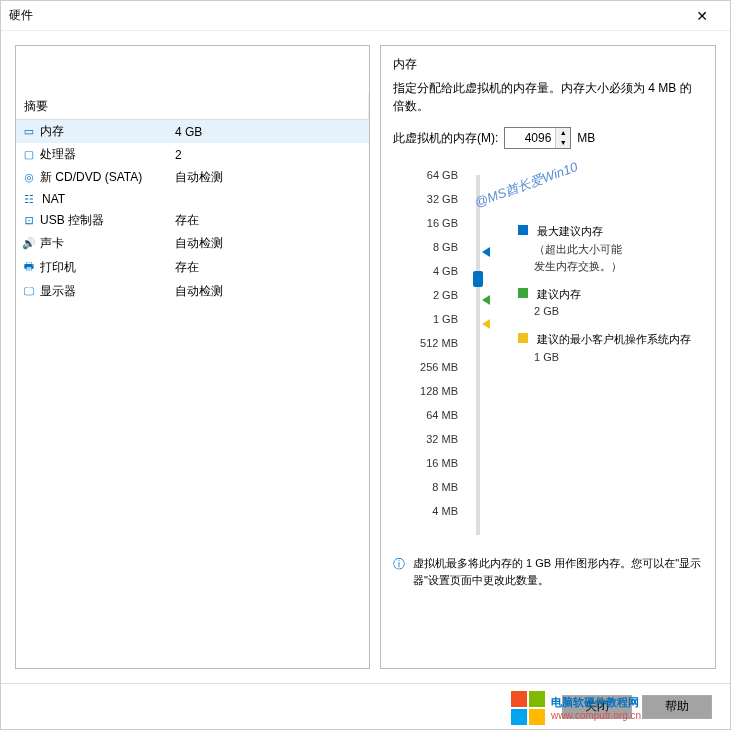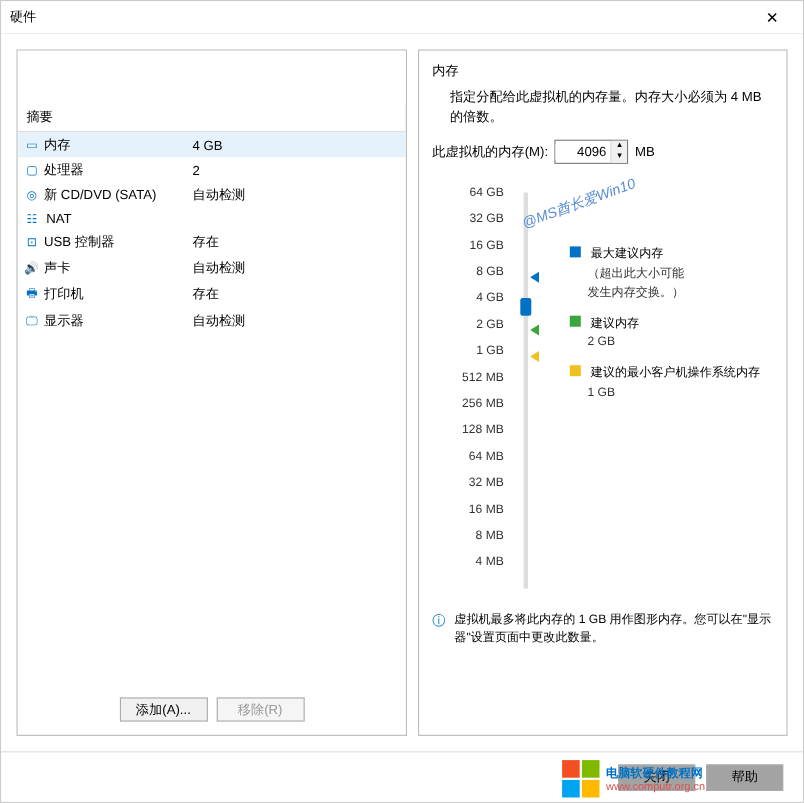--- a/index.html
+++ b/index.html
@@ -22,21 +22,21 @@
 .dev-row.selected { background: #e6f2fb; }
 .dev-row .icon { width: 18px; text-align: center; color: #0072c6; font-size: 11px; }
 .dev-row .dev-name { width: 133px; padding-left: 2px; }
 .dev-row .dev-sum { flex: 1; padding-left: 4px; }
 .left-buttons { display: flex; justify-content: center; gap: 8px; padding: 8px 0 12px 0; }
 .left-buttons button { width: 80px; height: 22px; border: 1px solid #aaa; background: #f0f0f0; font-size: 12px; cursor: pointer; }
 .left-buttons button:disabled { color: #999; background: #f5f5f5; cursor: default; }
 
 .right-panel { flex: 1; border: 1px solid #bbb; padding: 10px 12px; position: relative; }
 .group-title { font-size: 12px; margin-bottom: 6px; }
-.group-desc { font-size: 12px; line-height: 1.5; margin-bottom: 12px; margin-left: 16px; }
+.group-desc { font-size: 12px; line-height: 1.5; margin-bottom: 12px; }
 .mem-input-row { display: flex; align-items: center; gap: 6px; margin-bottom: 14px; }
 .mem-input-row label { }
 .spinner { display: flex; align-items: center; border: 1px solid #7a7a7a; background: #fff; height: 22px; }
 .spinner input { width: 50px; border: none; text-align: right; padding: 0 4px; font-size: 12px; outline: none; }
 .spinner .arrows { display: flex; flex-direction: column; border-left: 1px solid #ccc; }
 .spinner .arrows span { width: 14px; height: 10px; font-size: 7px; text-align: center; line-height: 10px; cursor: pointer; background: #f0f0f0; }
 
 .slider-area { display: flex; gap: 10px; margin-left: 20px; justify-content: center; }
 .slider-labels { width: 45px; text-align: right; font-size: 11px; color: #333; }
 .slider-labels div { height: 24px; line-height: 24px; }
@@ -120,24 +120,20 @@
               <span class="icon">🖶</span>
     <span class="dev-name">打印机</span>
     <span class="dev-sum">存在</span>
             </div>
             <div class="dev-row">
               <span class="icon">🖵</span>
     <span class="dev-name">显示器</span>
     <span class="dev-sum">自动检测</span>
             </div>
           </div>
-      </div>
-      <div class="left-buttons">
-        <button>添加(A)...</button>
-        <button disabled="">移除(R)</button>
       </div>
     </div>
 
     <div class="right-panel">
       <div class="watermark">@MS酋长爱Win10</div>
       <div class="group-title">内存</div>
       <div class="group-desc">指定分配给此虚拟机的内存量。内存大小必须为 4 MB 的倍数。</div>
       <div class="mem-input-row">
         <label>此虚拟机的内存(M):</label>
         <div class="spinner">

